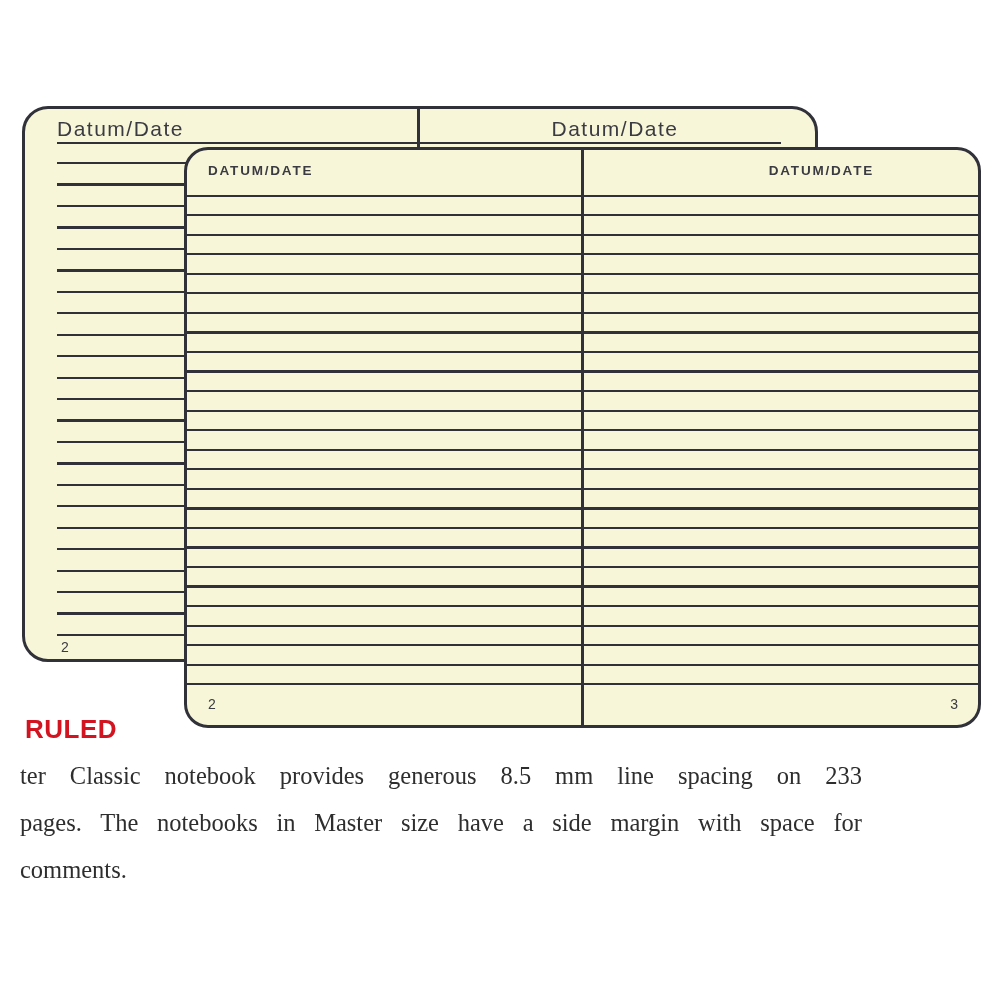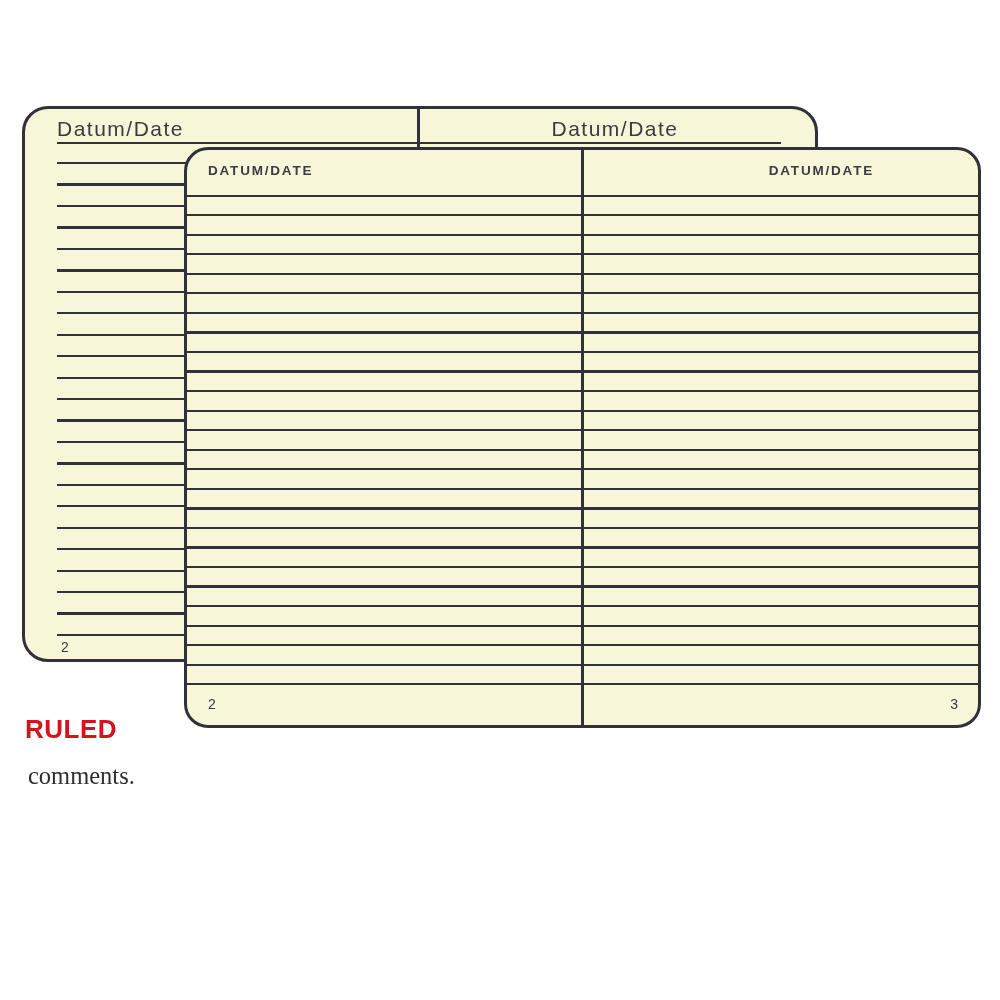--- a/index.html
+++ b/index.html
@@ -60,21 +60,21 @@
     position:absolute;left:25px;top:714px;
     font-size:26px;font-weight:700;letter-spacing:0.5px;
     color:var(--heading-red,#d11420);
   }
   .caption-body{
     position:absolute;left:20px;top:752px;width:842px;
     font-family:"Liberation Serif",serif;
     font-size:24.5px;line-height:47px;color:var(--body-text,#2e2e2e);
   }
   .caption-line{text-align:justify;text-align-last:justify;}
-  .caption-line.last{text-align-last:left;margin-left:8px;}
+  .caption-line.last{text-align-last:left;}
 </style>
 </head>
 <body>
 
 <div class="stage">
 
   <div class="notebook nb-back">
     <div class="nb-inner">
       <div class="bk-header-left">Datum/Date</div>
       <div class="bk-header-right">Datum/Date</div>
@@ -143,16 +143,18 @@
           <div class="rule" style="top: 513.65px;"></div>
           <div class="rule" style="top: 533.2px;"></div>
         </div>
       <div class="fr-pagenum left">2</div>
       <div class="fr-pagenum right">3</div>
     </div>
   </div>
 
   <div class="caption-heading">RULED</div>
   <div class="caption-body">
+    <div class="caption-line">ter Classic notebook provides generous 8.5 mm line spacing on 233</div>
+    <div class="caption-line">pages. The notebooks in Master size have a side margin with space for</div>
     <div class="caption-line last">comments.</div>
   </div>
 
 </div>
 
 </body></html>

